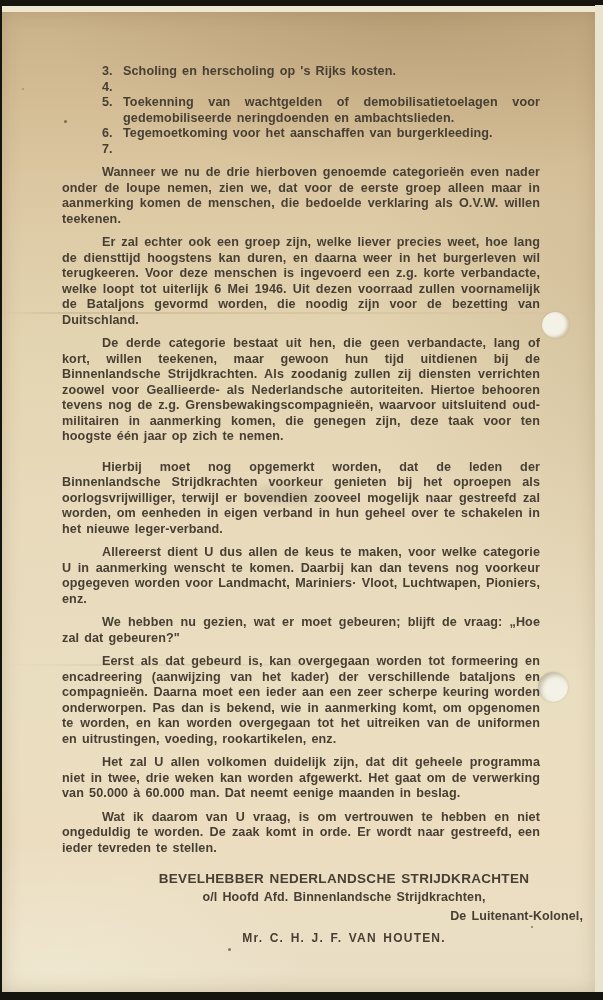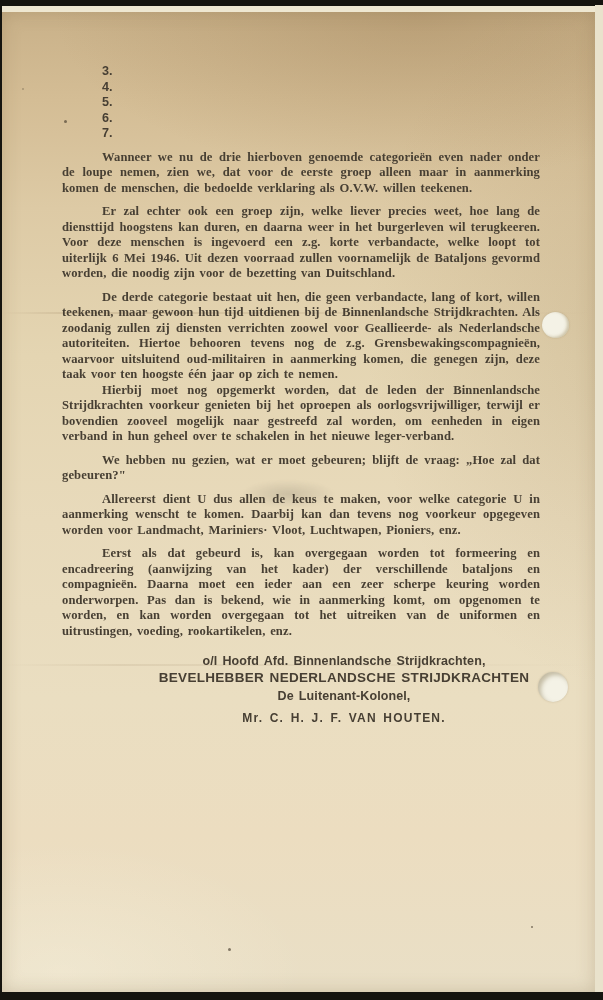--- a/index.html
+++ b/index.html
@@ -41,28 +41,28 @@
   
   .content{
     position:absolute;left:60px;top:52px;width:478px;
     color:#473f33;font-weight:700;font-size:12.6px;line-height:15.5px;
     letter-spacing:0.1px;word-spacing:1.5px;
   }
   .nlist{margin:0;}
   .lrow{display:flex;margin:0;}
   .lnum{width:21px;margin-left:40px;flex:0 0 auto;}
   .ltxt{flex:1 1 auto;text-align:justify;}
-  .pg{margin:8px 0 0;text-indent:40px;text-align:justify;font-family:Liberation Serif, serif;}
-  .pg.no-gap{margin-top:0;}
+  .pg{margin:8px 0 0;text-indent:40px;text-align:justify;}
+  .pg.no-gap{margin-top:15px;}
   
   .sig{margin-top:15px;text-align:center;transform:translateX(43px);}
   .sig-line{margin:0;}
   .sig-1{font-size:13.5px;letter-spacing:0.3px;}
   .sig-2{font-size:12.5px;margin-top:3px;}
-  .sig-3{font-size:12.5px;margin-top:4px;}
+  .sig-3{font-size:12.5px;margin-top:4px;text-align:right;}
   .sig-4{font-size:12px;letter-spacing:1.2px;word-spacing:2px;margin-top:6px;}
 </style>
 </head>
 <body>
 
 <div class="screenshot">
   <div class="edge-cream-top"></div>
   <div class="edge-cream-right"></div>
 
   <div class="paper">
@@ -74,45 +74,50 @@
     <div class="speck speck-c"></div>
     <div class="speck speck-d"></div>
     <div class="hole hole-1"></div>
     <div class="hole hole-2"></div>
 
     <div class="content">
 
       <div class="nlist">
         <div class="lrow">
           <span class="lnum">3.</span>
+          <span class="ltxt">Scholing en herscholing op 's Rijks kosten.</span>
         </div>
         <div class="lrow">
           <span class="lnum">4.</span>
         </div>
         <div class="lrow">
           <span class="lnum">5.</span>
+          <span class="ltxt">Toekenning van wachtgelden of demobilisatietoelagen voor gedemobiliseerde neringdoenden en ambachtslieden.</span>
         </div>
         <div class="lrow">
           <span class="lnum">6.</span>
+          <span class="ltxt">Tegemoetkoming voor het aanschaffen van burgerkleeding.</span>
         </div>
         <div class="lrow">
           <span class="lnum">7.</span>
         </div>
       </div>
 
       <p class="pg">Wanneer we nu de drie hierboven genoemde categorieën even nader onder de loupe nemen, zien we, dat voor de eerste groep alleen maar in aanmerking komen de menschen, die bedoelde verklaring als O.V.W. willen teekenen.</p>
       <p class="pg">Er zal echter ook een groep zijn, welke liever precies weet, hoe lang de diensttijd hoogstens kan duren, en daarna weer in het burgerleven wil terugkeeren. Voor deze menschen is ingevoerd een z.g. korte verbandacte, welke loopt tot uiterlijk 6 Mei 1946. Uit dezen voorraad zullen voornamelijk de Bataljons gevormd worden, die noodig zijn voor de bezetting van Duitschland.</p>
       <p class="pg">De derde categorie bestaat uit hen, die geen verbandacte, lang of kort, willen teekenen, maar gewoon hun tijd uitdienen bij de Binnenlandsche Strijdkrachten. Als zoodanig zullen zij diensten verrichten zoowel voor Geallieerde- als Nederlandsche autoriteiten. Hiertoe behooren tevens nog de z.g. Grensbewakingscompagnieën, waarvoor uitsluitend oud-militairen in aanmerking komen, die genegen zijn, deze taak voor ten hoogste één jaar op zich te nemen.</p>
       <p class="pg no-gap">Hierbij moet nog opgemerkt worden, dat de leden der Binnenlandsche Strijdkrachten voorkeur genieten bij het oproepen als oorlogsvrijwilliger, terwijl er bovendien zooveel mogelijk naar gestreefd zal worden, om eenheden in eigen verband in hun geheel over te schakelen in het nieuwe leger-verband.</p>
+      <p class="pg">Allereerst dient U dus allen de keus te maken, voor welke categorie U in aanmerking wenscht te komen. Daarbij kan dan tevens nog voorkeur opgegeven worden voor Landmacht, Mariniers· Vloot, Luchtwapen, Pioniers, enz.</p>
       <p class="pg">We hebben nu gezien, wat er moet gebeuren; blijft de vraag: „Hoe zal dat gebeuren?"</p>
-      <p class="pg">Allereerst dient U dus allen de keus te maken, voor welke categorie U in aanmerking wenscht te komen. Daarbij kan dan tevens nog voorkeur opgegeven worden voor Landmacht, Mariniers· Vloot, Luchtwapen, Pioniers, enz.</p>
       <p class="pg">Eerst als dat gebeurd is, kan overgegaan worden tot formeering en encadreering (aanwijzing van het kader) der verschillende bataljons en compagnieën. Daarna moet een ieder aan een zeer scherpe keuring worden onderworpen. Pas dan is bekend, wie in aanmerking komt, om opgenomen te worden, en kan worden overgegaan tot het uitreiken van de uniformen en uitrustingen, voeding, rookartikelen, enz.</p>
+      <p class="pg">Het zal U allen volkomen duidelijk zijn, dat dit geheele programma niet in twee, drie weken kan worden afgewerkt. Het gaat om de verwerking van 50.000 à 60.000 man. Dat neemt eenige maanden in beslag.</p>
+      <p class="pg">Wat ik daarom van U vraag, is om vertrouwen te hebben en niet ongeduldig te worden. De zaak komt in orde. Er wordt naar gestreefd, een ieder tevreden te stellen.</p>
 
       <div class="sig">
+        <p class="sig-line sig-1">BEVELHEBBER NEDERLANDSCHE STRIJDKRACHTEN</p>
         <p class="sig-line sig-2">o/l Hoofd Afd. Binnenlandsche Strijdkrachten,</p>
-        <p class="sig-line sig-1">BEVELHEBBER NEDERLANDSCHE STRIJDKRACHTEN</p>
         <p class="sig-line sig-3">De Luitenant-Kolonel,</p>
         <p class="sig-line sig-4">Mr. C. H. J. F. VAN HOUTEN.</p>
       </div>
 
     </div>
   </div>
 </div>
 
 </body></html>

